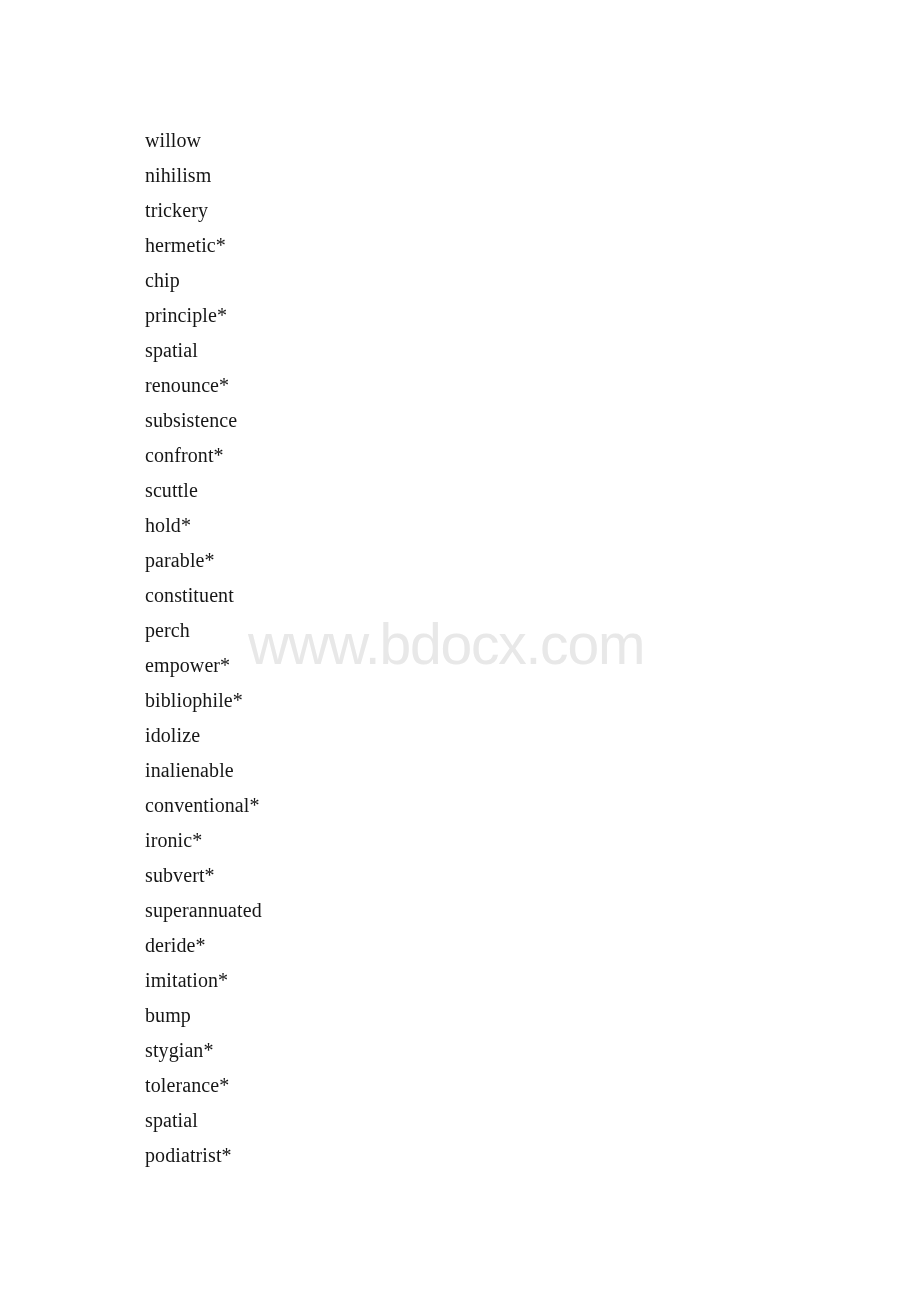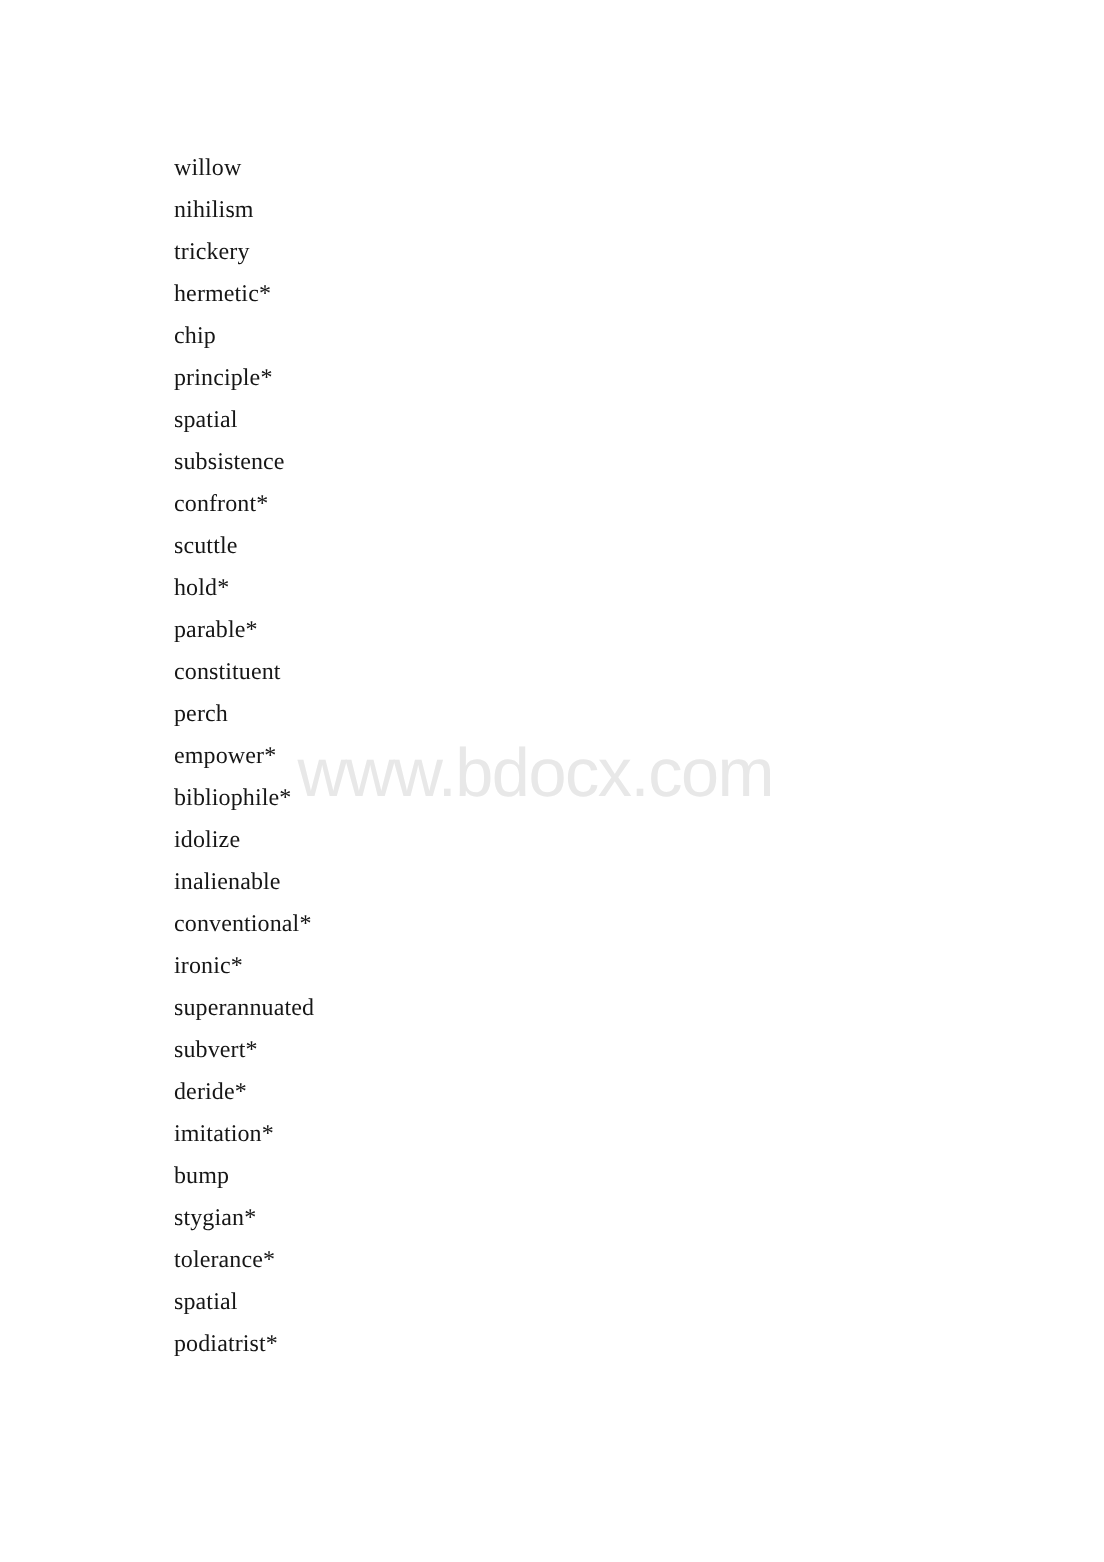--- a/index.html
+++ b/index.html
@@ -74,35 +74,36 @@
   <div id="watermark">www.bdocx.com</div>
 
   <ul id="word-list">
       <li class="word-item">willow</li>
       <li class="word-item">nihilism</li>
       <li class="word-item">trickery</li>
       <li class="word-item">hermetic*</li>
       <li class="word-item">chip</li>
       <li class="word-item">principle*</li>
       <li class="word-item">spatial</li>
+      <li class="word-item">renounce*</li>
       <li class="word-item">subsistence</li>
       <li class="word-item">confront*</li>
       <li class="word-item">scuttle</li>
       <li class="word-item">hold*</li>
       <li class="word-item">parable*</li>
       <li class="word-item">constituent</li>
       <li class="word-item">perch</li>
       <li class="word-item">empower*</li>
       <li class="word-item">bibliophile*</li>
       <li class="word-item">idolize</li>
       <li class="word-item">inalienable</li>
       <li class="word-item">conventional*</li>
       <li class="word-item">ironic*</li>
+      <li class="word-item">subvert*</li>
       <li class="word-item">superannuated</li>
-      <li class="word-item">subvert*</li>
       <li class="word-item">deride*</li>
       <li class="word-item">imitation*</li>
       <li class="word-item">bump</li>
       <li class="word-item">stygian*</li>
       <li class="word-item">tolerance*</li>
       <li class="word-item">spatial</li>
       <li class="word-item">podiatrist*</li>
     </ul>
 
 </div>

